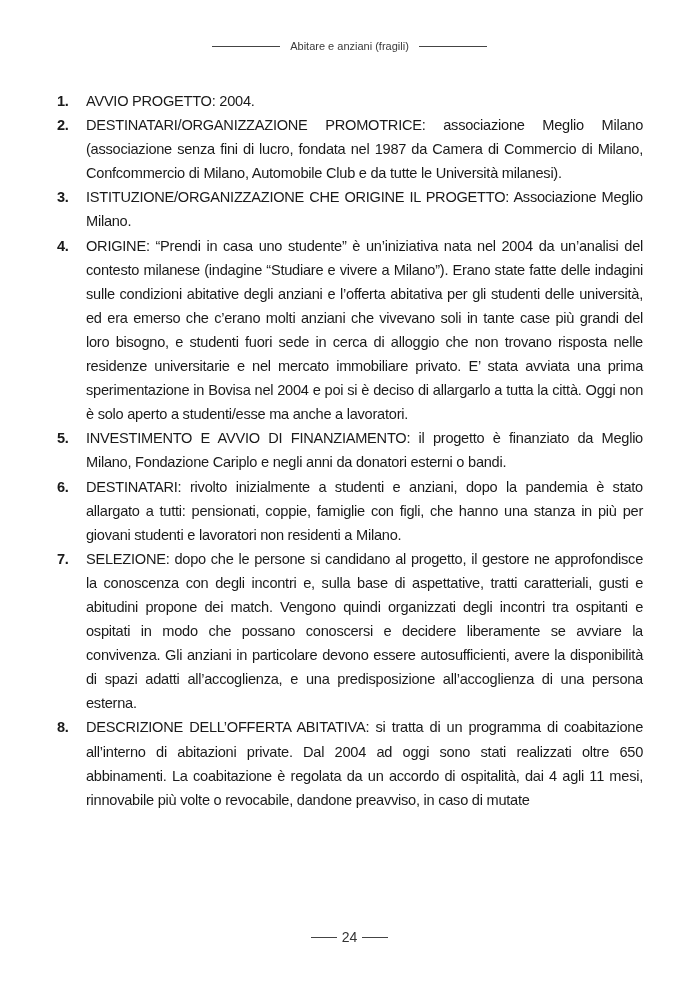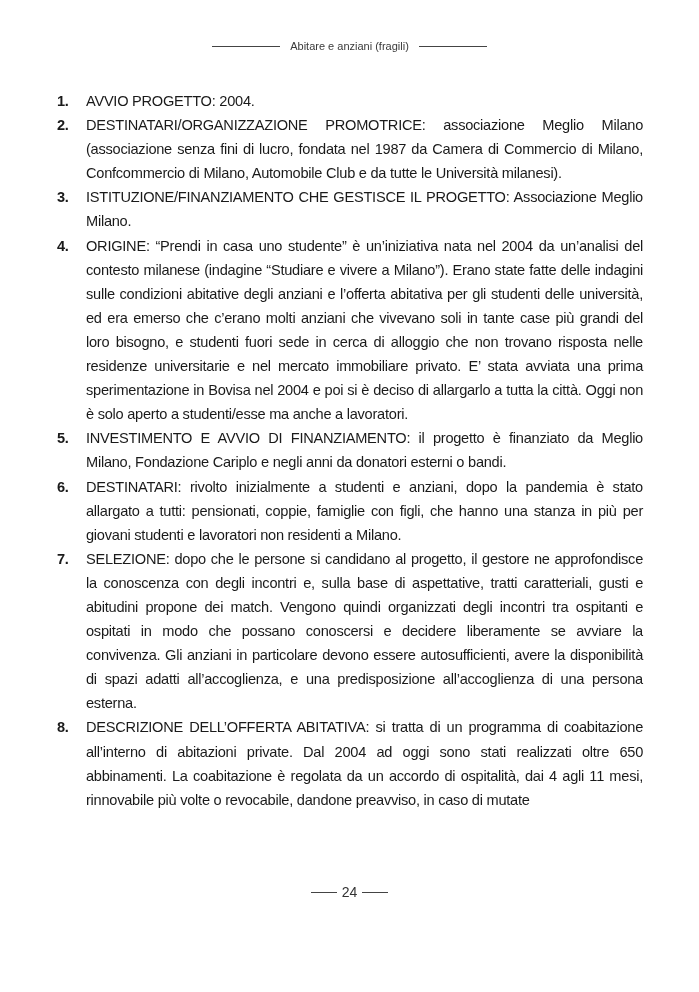--- a/index.html
+++ b/index.html
@@ -56,21 +56,21 @@
       position: absolute;
       left: 0;
       top: 0;
       font-weight: bold;
     }
     .label {
       font-weight: normal;
     }
     .footer {
       position: absolute;
-      top: 884px;
+      top: 929px;
       left: 0;
       width: 699px;
       display: flex;
       justify-content: center;
       align-items: center;
       font-size: 14px;
       color: #333;
     }
     .footer .rule {
       width: 26px;
@@ -88,21 +88,21 @@
 
 <div class="content">
   <ol class="items">
     <li class="item">
       <span class="num">1.</span><span class="label">AVVIO PROGETTO:</span><span> 2004.</span>
     </li>
     <li class="item">
       <span class="num">2.</span><span class="label">DESTINATARI/ORGANIZZAZIONE PROMOTRICE</span><span>: associazione Meglio Milano (associazione senza fini di lucro, fondata nel 1987 da Camera di Commercio di Milano, Confcommercio di Milano, Automobile Club e da tutte le Università milanesi).</span>
     </li>
     <li class="item">
-      <span class="num">3.</span><span class="label">ISTITUZIONE/FINANZIAMENTO CHE GESTISCE IL PROGETTO:</span><span> Associazione Meglio Milano.</span>
+      <span class="num">3.</span><span class="label">ISTITUZIONE/ORGANIZZAZIONE CHE ORIGINE IL PROGETTO:</span><span> Associazione Meglio Milano.</span>
     </li>
     <li class="item">
       <span class="num">4.</span><span class="label">ORIGINE</span><span>: “Prendi in casa uno studente” è un’iniziativa nata nel 2004 da un’analisi del contesto milanese (indagine “Studiare e vivere a Milano”). Erano state fatte delle indagini sulle condizioni abitative degli anziani e l’offerta abitativa per gli studenti delle università, ed era emerso che c’erano molti anziani che vivevano soli in tante case più grandi del loro bisogno, e studenti fuori sede in cerca di alloggio che non trovano risposta nelle residenze universitarie e nel mercato immobiliare privato. E’ stata avviata una prima sperimentazione in Bovisa nel 2004 e poi si è deciso di allargarlo a tutta la città. Oggi non è solo aperto a studenti/esse ma anche a lavoratori.</span>
     </li>
     <li class="item">
       <span class="num">5.</span><span class="label">INVESTIMENTO E AVVIO DI FINANZIAMENTO:</span><span> il progetto è  finanziato da Meglio Milano, Fondazione Cariplo e negli anni da donatori esterni  o bandi.</span>
     </li>
     <li class="item">
       <span class="num">6.</span><span class="label">DESTINATARI:</span><span> rivolto inizialmente a studenti e anziani, dopo la pandemia è stato allargato a tutti: pensionati, coppie, famiglie con figli, che hanno una stanza in più per giovani studenti e lavoratori non residenti a Milano.</span>
     </li>

